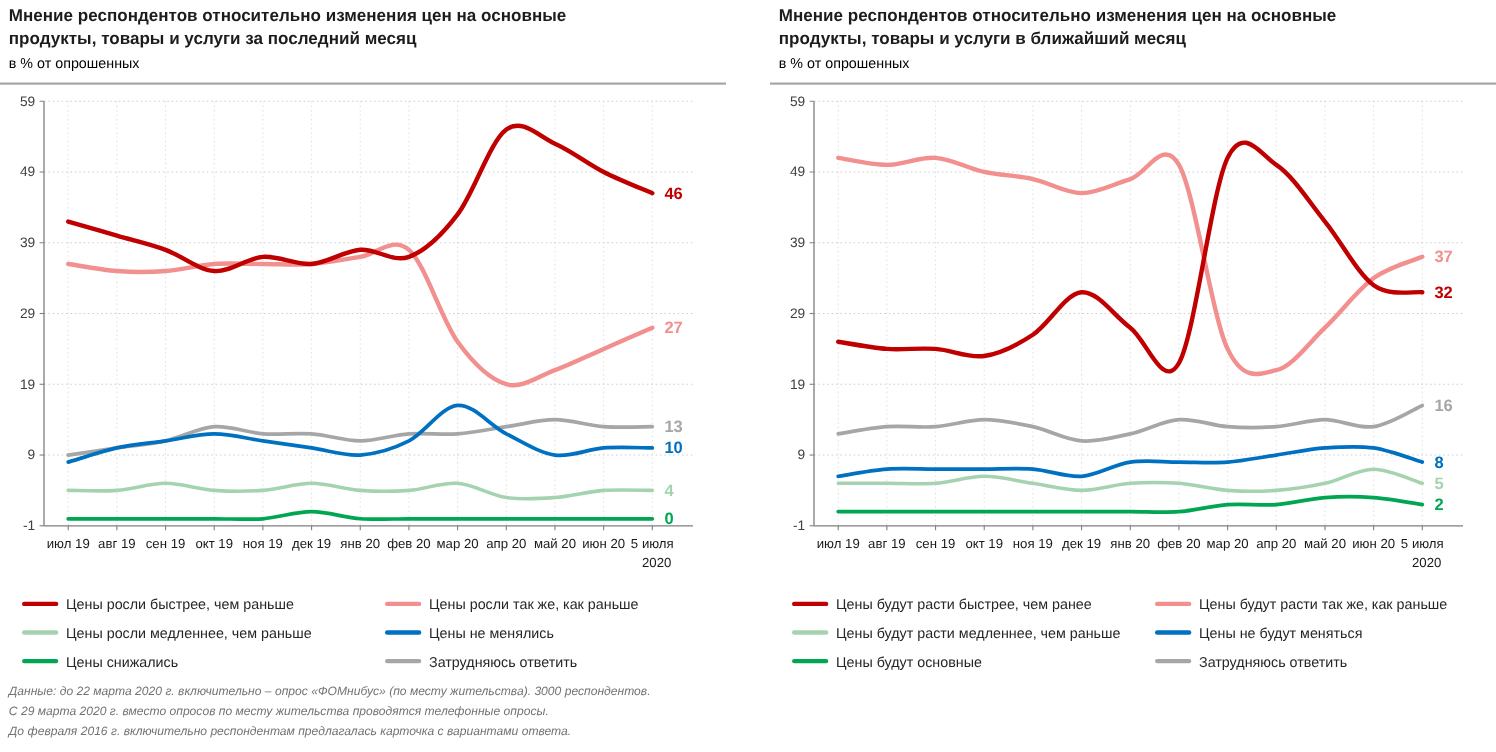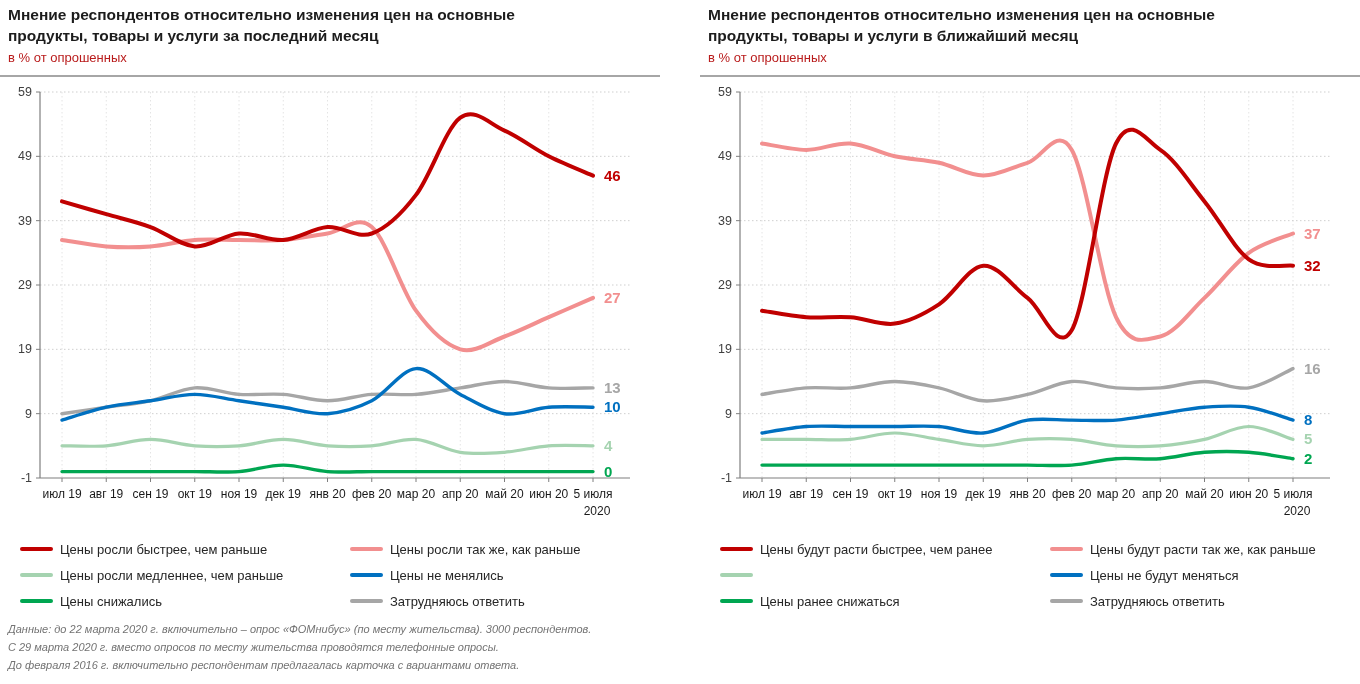--- a/index.html
+++ b/index.html
@@ -4,21 +4,21 @@
 <style>
   html,body{margin:0;padding:0;background:#fff;}
   .page{position:relative;width:1360px;height:684px;background:#ffffff;
         font-family:"Liberation Sans",sans-serif;overflow:hidden;}
   .panel{position:absolute;top:0;width:660px;height:572px;}
   .panel.left{left:0;}
   .panel.right{left:700px;}
   .chart-title{position:absolute;left:8px;top:4px;width:648px;margin:0;
         font-size:15.5px;font-weight:bold;line-height:21px;color:#1c1c1c;}
   .chart-title span{display:block;}
-  .chart-subtitle{position:absolute;left:8px;top:50px;font-size:13px;color:#b91c1c;}
+  .chart-subtitle{position:absolute;left:8px;top:50px;font-size:13px;color:#000000;}
   .rule{position:absolute;left:0;top:75px;width:660px;height:2px;background:#a6a6a6;}
   svg.chart{position:absolute;left:0;top:85px;}
   .legend{position:absolute;left:20px;top:536px;width:630px;display:grid;
         grid-template-columns:330px 1fr;grid-auto-rows:26px;align-items:center;}
   .legend-item{display:flex;align-items:center;gap:7px;}
   .swatch{display:inline-block;width:33px;height:4px;border-radius:2px;flex:0 0 33px;}
   .legend-label{font-size:13px;color:#262626;white-space:nowrap;}
   .footnote{position:absolute;left:8px;top:620px;width:1200px;
         font-size:11px;font-style:italic;color:#737373;line-height:18px;}
   .footnote div{margin:0;}
@@ -226,28 +226,29 @@
         <div class="legend-item">
           <span class="swatch" style="background: rgb(192, 0, 0);"></span>
           <span class="legend-label">Цены будут расти быстрее, чем ранее</span>
         </div>
         <div class="legend-item">
           <span class="swatch" style="background: rgb(242, 143, 143);"></span>
           <span class="legend-label">Цены будут расти так же, как раньше</span>
         </div>
         <div class="legend-item">
           <span class="swatch" style="background: rgb(165, 211, 176);"></span>
+          <span class="legend-label">Цены будут расти медленнее, чем раньше</span>
         </div>
         <div class="legend-item">
           <span class="swatch" style="background: rgb(0, 112, 192);"></span>
           <span class="legend-label">Цены не будут меняться</span>
         </div>
         <div class="legend-item">
           <span class="swatch" style="background: rgb(0, 166, 81);"></span>
-          <span class="legend-label">Цены ранее снижаться</span>
+          <span class="legend-label">Цены будут основные</span>
         </div>
         <div class="legend-item">
           <span class="swatch" style="background: rgb(166, 166, 166);"></span>
           <span class="legend-label">Затрудняюсь ответить</span>
         </div>
       </div>
   </section>
 
   <footer class="footnote">
     <div>Данные: до 22 марта 2020  г. включительно – опрос «ФОМнибус» (по месту жительства). 3000 респондентов.</div>

